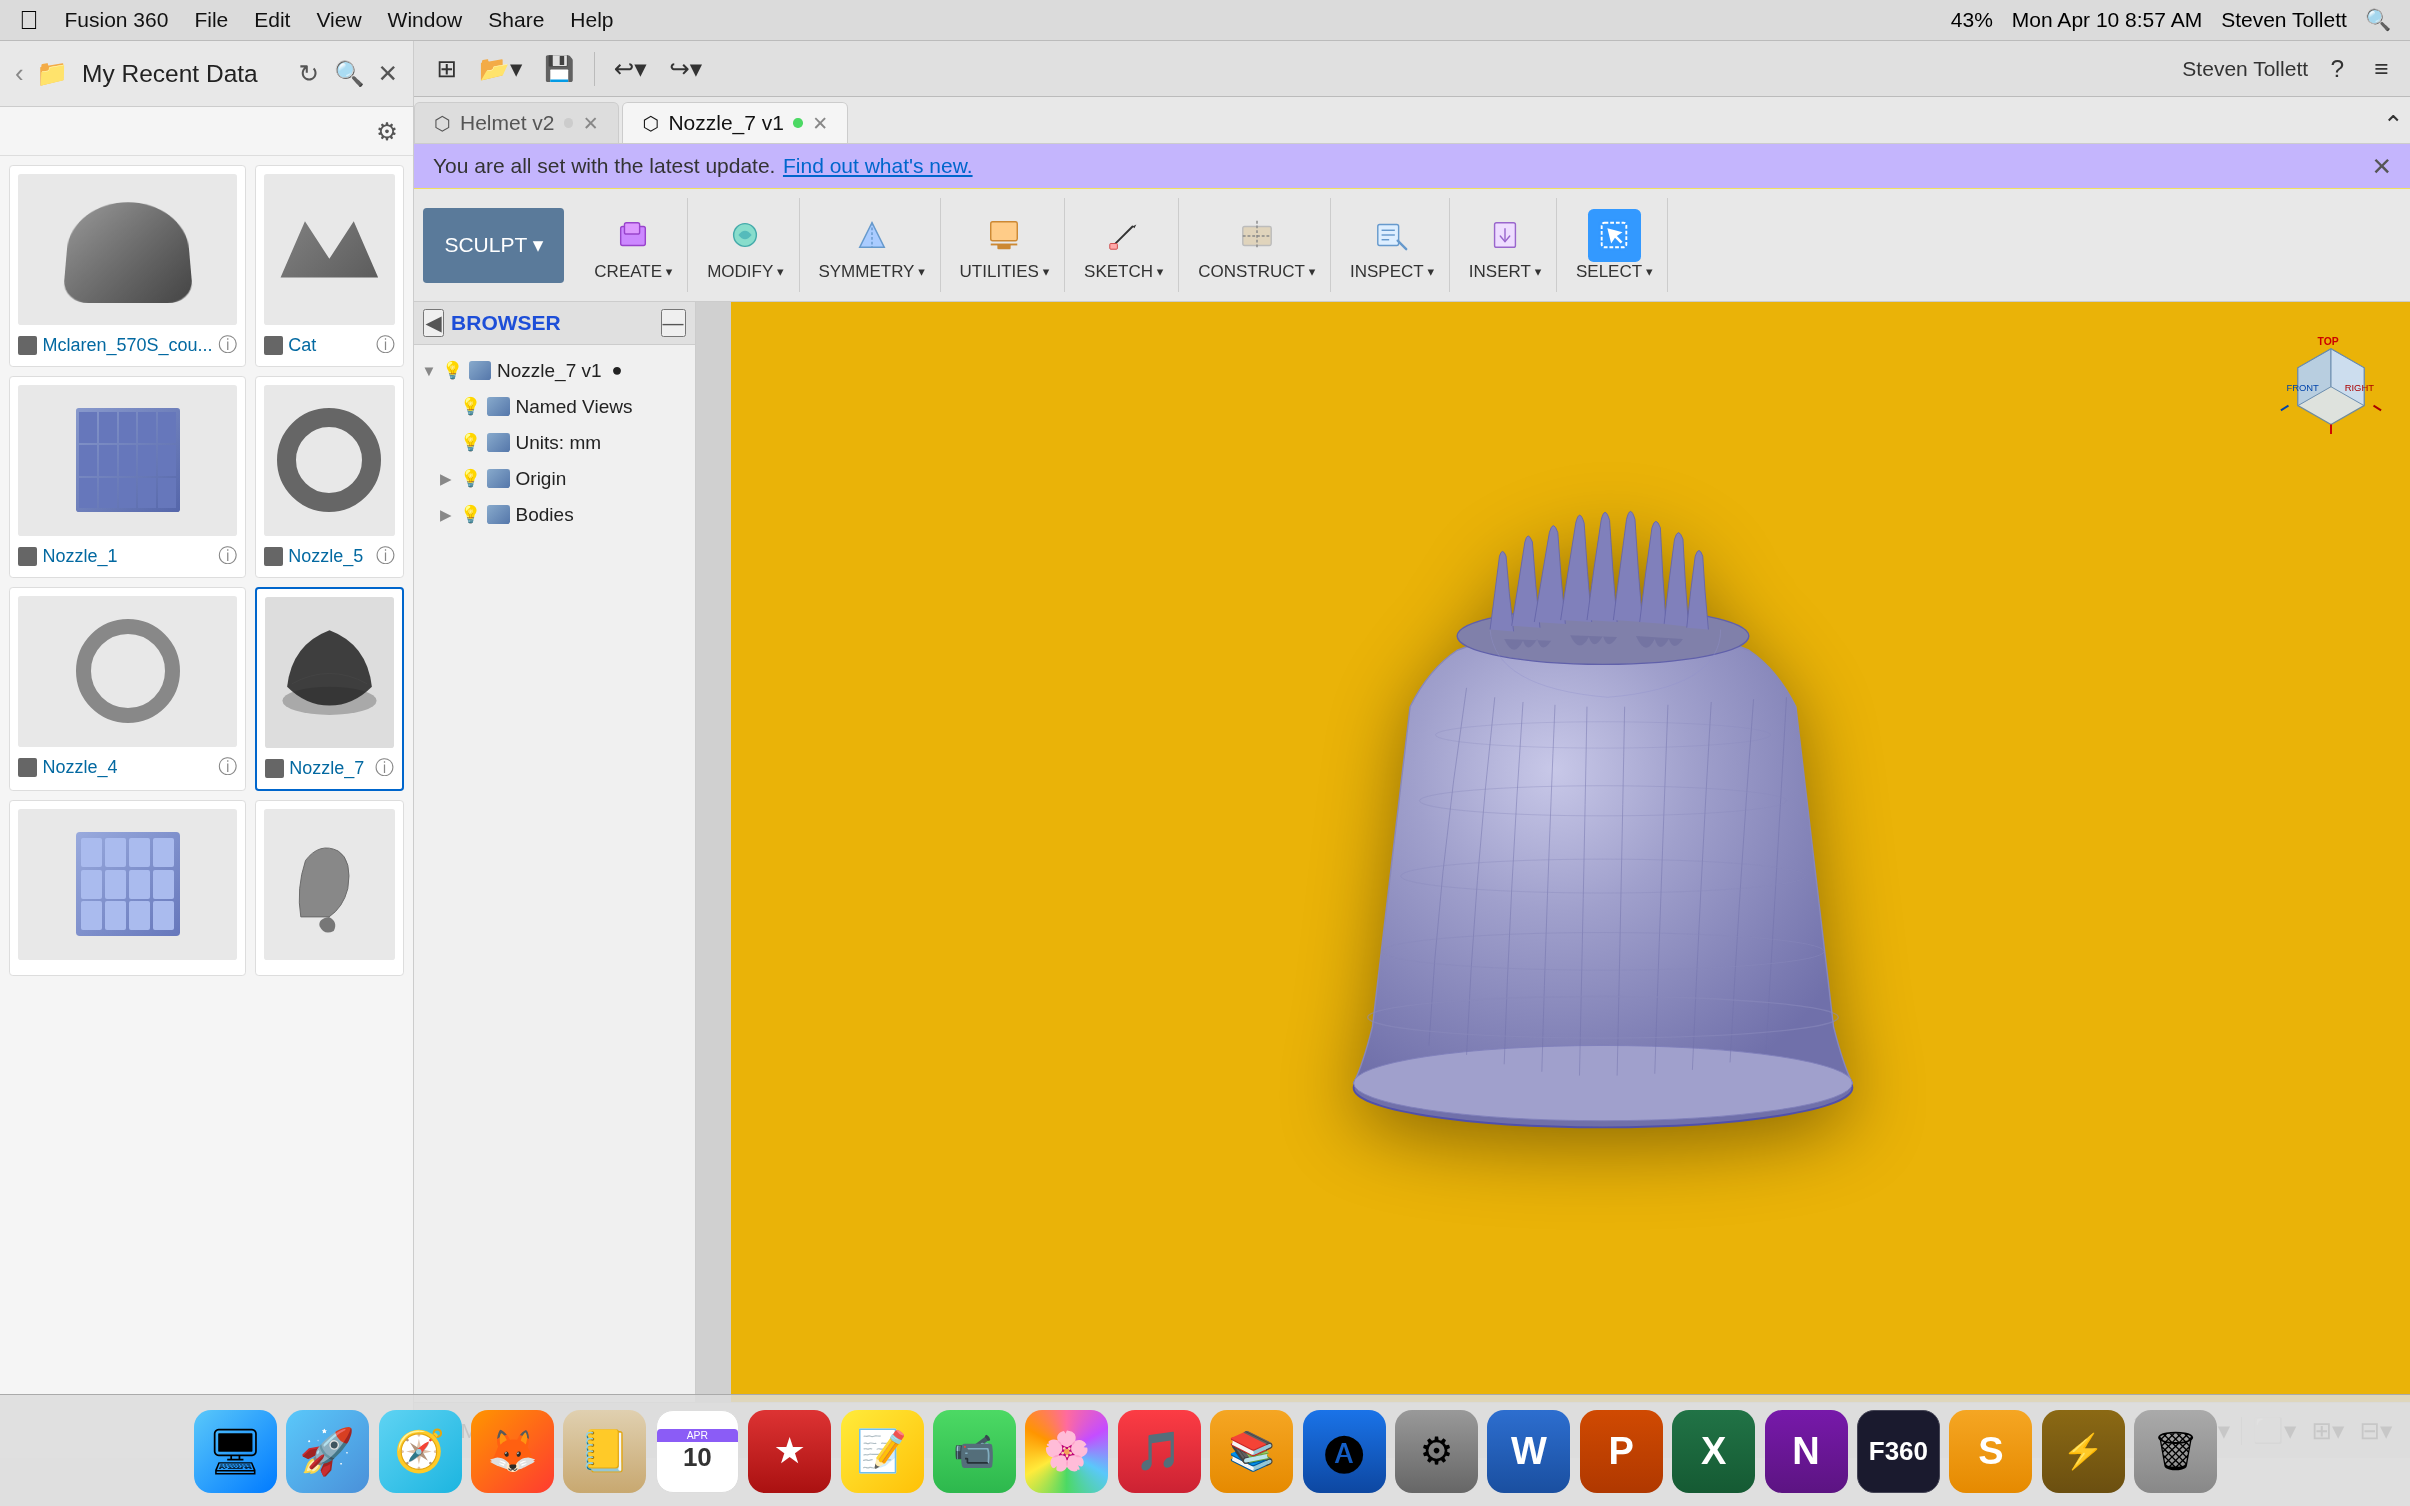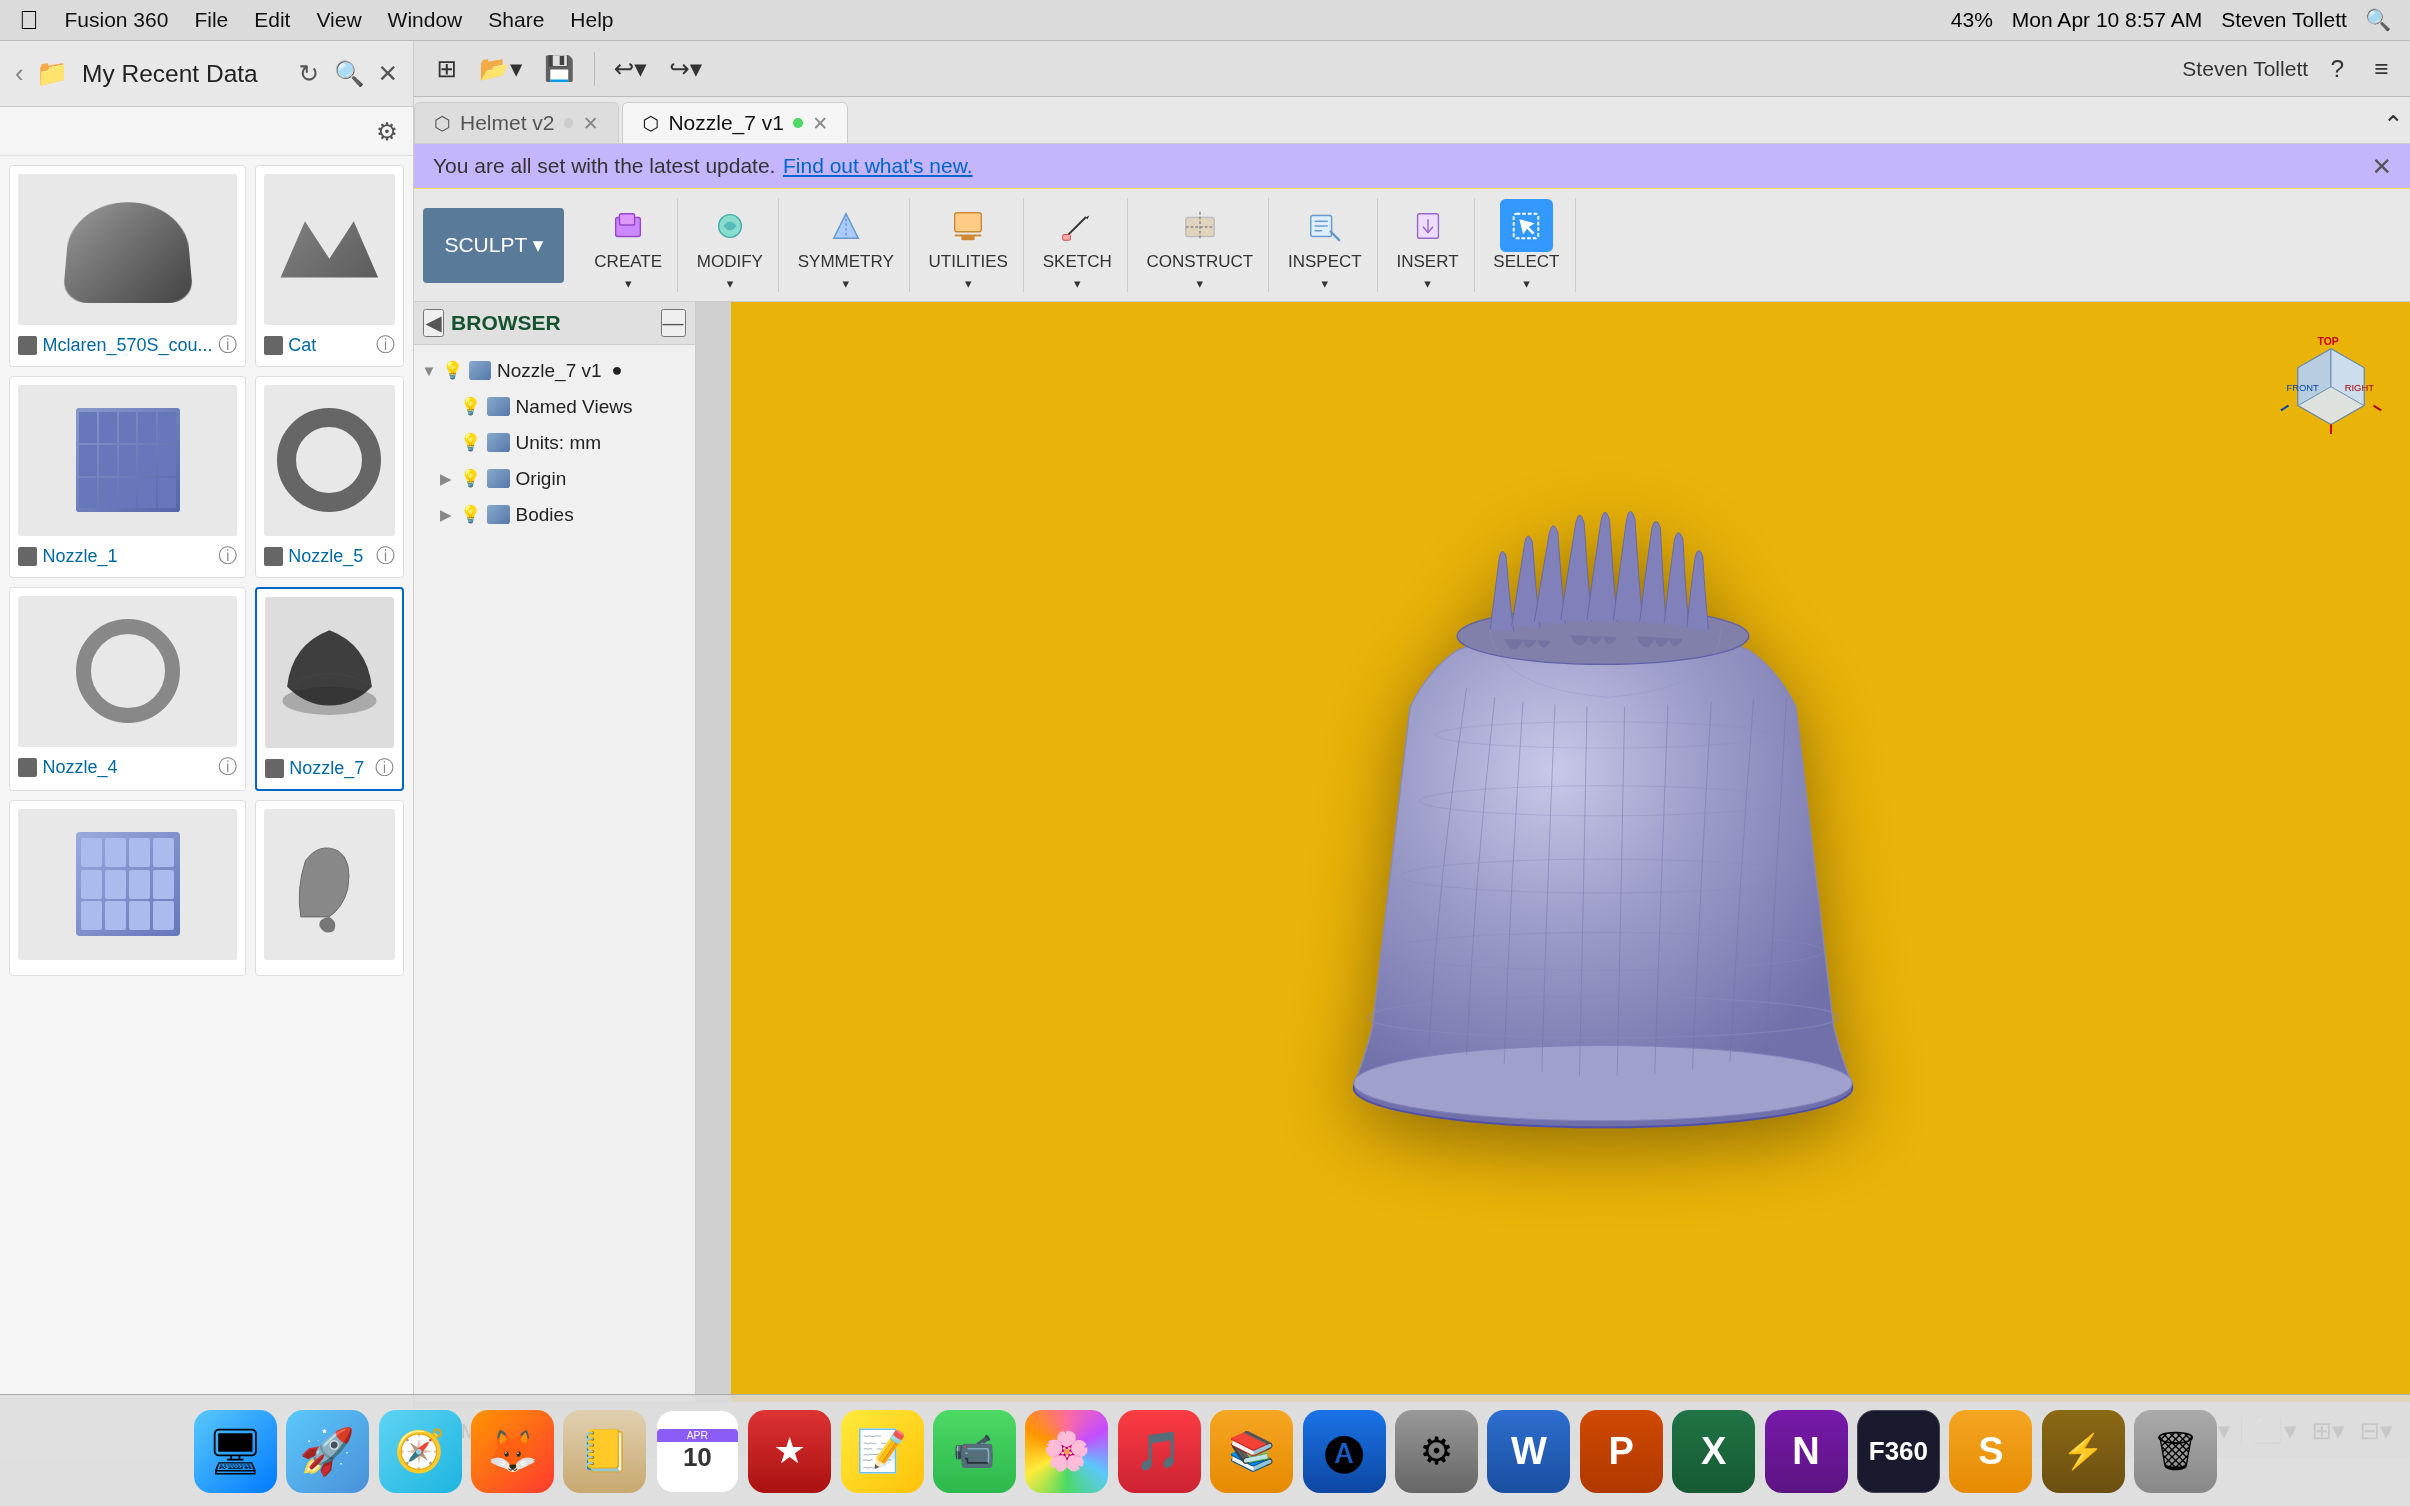--- a/index.html
+++ b/index.html
@@ -356,21 +356,20 @@
       border-radius: 3.8px;
     }
     .ribbon-icon svg { width: 36px; height: 36px; }
     .ribbon-label {
       font-size: 17px;
       color: #333;
       margin-top: 0;
       display: flex;
       align-items: center;
       gap: 3.8px;
-      flex-direction: column;
     }
     .ribbon-label-arrow { font-size: 13px; }
 
     .ribbon-icon-select {
       background: #3399ff;
       border-radius: 5.6px;
     }
 
     
     .main-area {
@@ -390,21 +389,21 @@
     .browser-header {
       height: 43px;
       background: #e0e0e0;
       border-bottom: 0.9px solid #ccc;
       display: flex;
       align-items: center;
       padding: 0 9.4px;
       gap: 7.5px;
     }
     .browser-toggle { font-size: 21px; color: #555; cursor: pointer; }
-    .browser-title { font-size: 21px; font-weight: 600; color: #14532d; flex: 1; }
+    .browser-title { font-size: 21px; font-weight: 600; color: #1d4ed8; flex: 1; }
     .browser-minimize { font-size: 21px; color: #555; cursor: pointer; }
 
     .browser-tree {
       padding: 7.5px 0;
       flex: 1;
     }
     .tree-item {
       display: flex;
       align-items: center;
       height: 36px;

